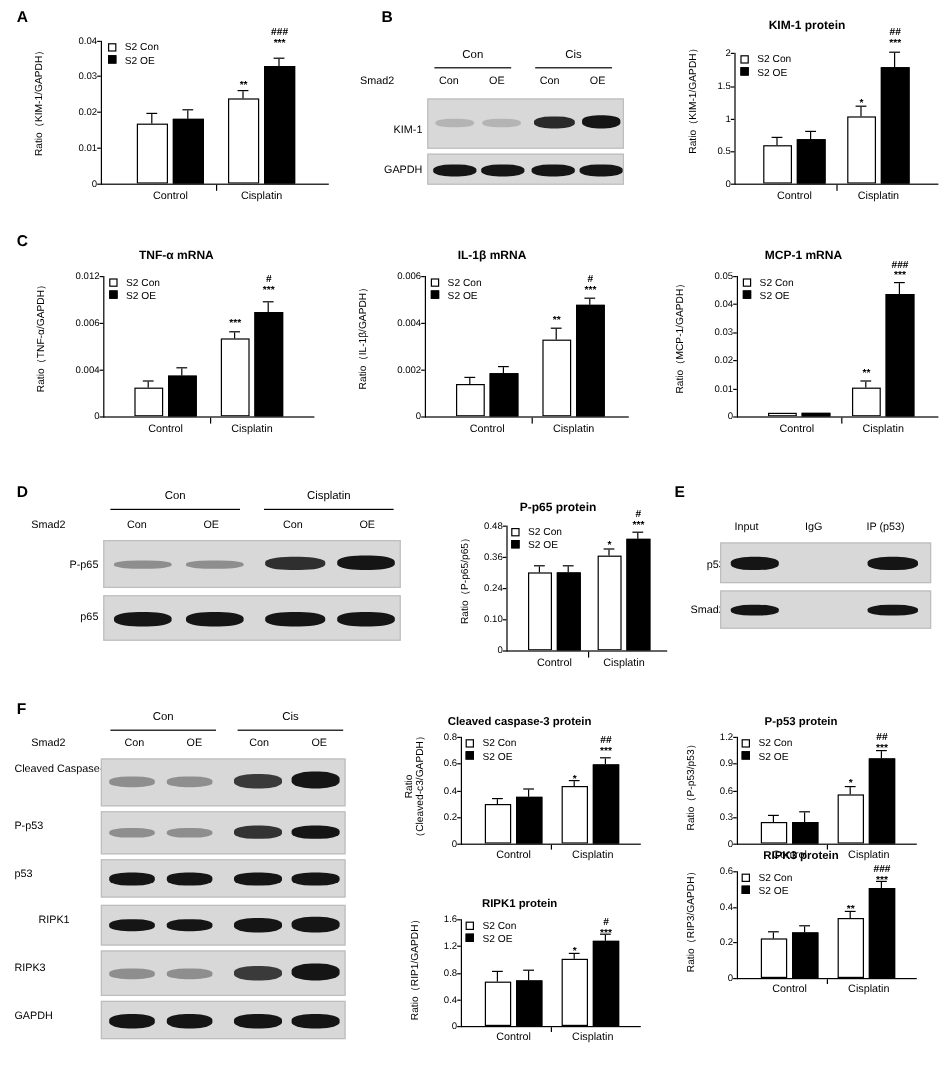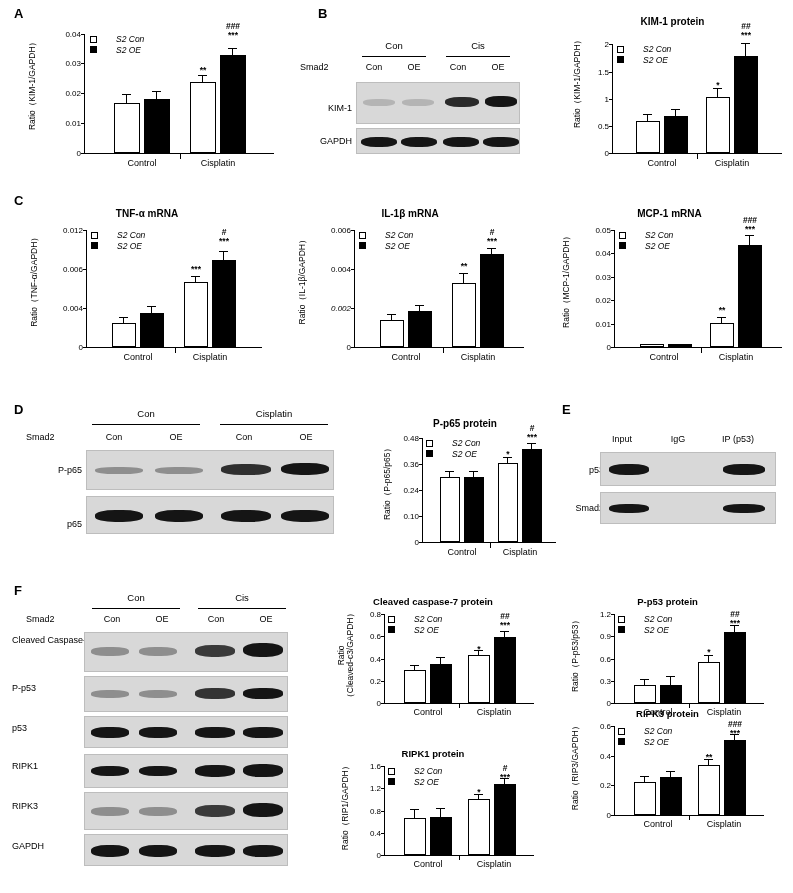--- a/index.html
+++ b/index.html
@@ -92,21 +92,21 @@
     font-size: 9px;
     text-align: center;
     transform: translateX(-50%);
     white-space: nowrap;
   }
   .legend {
     position: absolute;
     font-size: 8.5px;
     line-height: 1.25;
   }
-  .legend-row { display: flex; align-items: center; gap: 19px; white-space: nowrap; font-style: italic; }
+  .legend-row { display: flex; align-items: center; gap: 7px; white-space: nowrap; }
   .swatch {
     width: 7px; height: 7px;
     border: 1px solid #000;
     display: inline-block;
   }
   .swatch.open { background: #fff; }
   .swatch.solid { background: #000; }
   .xdivider {
     position: absolute;
     width: 1px;
@@ -358,21 +358,21 @@
 </div>
 
 <div class="chart" style="left:290px; top:208px; width:240px; height:175px;">
   <div class="chart-title" style="width:240px;">IL-1β mRNA</div>
   <div class="ylabel" style="left:-52px; top:66px; width:130px;">Ratio（IL-1β/GAPDH）</div>
 
   <div class="plot-area" style="position:absolute; left:64px; top:22px; width:170px; height:118px;">
     <div class="axis-y"></div>
       <div class="axis-x"></div>
     <div class="ytick" style="top:117px;">0</div>
-    <div class="ytick" style="top:78px;font-style:italic;">0.002</div>
+    <div class="ytick" style="top:78px;">0.002</div>
     <div class="ytick" style="top:39px;">0.004</div>
     <div class="ytick" style="top:0px;padding-left:48px;">0.006</div>
     <div class="ytick-mark" style="top:117px;"></div>
       <div class="ytick-mark" style="top:78px;"></div>
     <div class="ytick-mark" style="top:39px;"></div>
       <div class="ytick-mark" style="top:0px;"></div>
 
     <div class="bar open" style="left:26px; width:24px; height:27px;"></div>
     <div class="errbar" style="left:37px; bottom:28px; height:5px;"></div>
     <div class="errcap" style="left:33px; bottom:33px; width:9px;"></div>
@@ -472,21 +472,21 @@
   <div class="col-label" style="left:228px; top:24px;">OE</div>
 
   <div class="blot-rowlabel" style="left:-58px; top:58px; width:62px;">P-p65</div>
   <div class="blot-strip" style="left:8px; top:42px; width:248px; height:40px;">
     <div class="band faint" style="left:8px; top:16px; width:48px; height:7px;"></div>
     <div class="band faint" style="left:68px; top:16px; width:48px; height:7px;"></div>
     <div class="band" style="left:134px; top:13px; width:50px; height:11px; background:#2f2f2f;"></div>
     <div class="band" style="left:194px; top:12px; width:48px; height:12px;"></div>
   </div>
 
-  <div class="blot-rowlabel" style="left:-58px; top:112px; width:62px;text-align:right;">p65</div>
+  <div class="blot-rowlabel" style="left:-58px; top:102px; width:62px;text-align:right;">p65</div>
   <div class="blot-strip" style="left:8px; top:88px; width:248px; height:38px;">
     <div class="band" style="left:8px; top:13px; width:48px; height:12px;"></div>
     <div class="band" style="left:68px; top:13px; width:48px; height:12px;"></div>
     <div class="band" style="left:134px; top:13px; width:50px; height:12px;"></div>
     <div class="band" style="left:194px; top:13px; width:48px; height:12px;"></div>
   </div>
 </div>
 
 <div class="chart" style="left:370px; top:418px; width:190px; height:155px;">
   <div class="chart-title" style="width:190px;">P-p65 protein</div>
@@ -590,21 +590,21 @@
   </div>
 
   <div class="blot-rowlabel" style="left:-62px; top:132px; width:66px; text-align:left;">p53</div>
   <div class="blot-strip" style="left:10px; top:124px; width:204px; height:32px;">
     <div class="band" style="left:6px; top:10px; width:38px; height:11px;"></div>
     <div class="band" style="left:54px; top:10px; width:38px; height:11px;"></div>
     <div class="band" style="left:110px; top:10px; width:40px; height:11px;"></div>
     <div class="band" style="left:158px; top:10px; width:40px; height:11px;"></div>
   </div>
 
-  <div class="blot-rowlabel" style="left:-62px; top:170px; width:66px; text-align:left;">RIPK1</div>
+  <div class="blot-rowlabel" style="left:-62px; top:170px; width:66px; text-align:center;">RIPK1</div>
   <div class="blot-strip" style="left:10px; top:162px; width:204px; height:34px;">
     <div class="band" style="left:6px; top:11px; width:38px; height:10px;"></div>
     <div class="band" style="left:54px; top:11px; width:38px; height:10px;"></div>
     <div class="band" style="left:110px; top:10px; width:40px; height:12px;"></div>
     <div class="band" style="left:158px; top:9px; width:40px; height:13px;"></div>
   </div>
 
   <div class="blot-rowlabel" style="left:-62px; top:210px; width:66px; text-align:left;">RIPK3</div>
   <div class="blot-strip" style="left:10px; top:200px; width:204px; height:38px;">
     <div class="band faint" style="left:6px; top:14px; width:38px; height:9px;"></div>
@@ -616,21 +616,21 @@
   <div class="blot-rowlabel" style="left:-62px; top:250px; width:66px; text-align:left;">GAPDH</div>
   <div class="blot-strip" style="left:10px; top:242px; width:204px; height:32px;">
     <div class="band" style="left:6px; top:10px; width:38px; height:12px;"></div>
     <div class="band" style="left:54px; top:10px; width:38px; height:12px;"></div>
     <div class="band" style="left:110px; top:10px; width:40px; height:12px;"></div>
     <div class="band" style="left:158px; top:10px; width:40px; height:12px;"></div>
   </div>
 </div>
 
 <div class="chart" style="left:328px; top:596px; width:210px; height:140px;">
-  <div class="chart-title" style="width:210px; font-size:9.5px;">Cleaved caspase-7 protein</div>
+  <div class="chart-title" style="width:210px; font-size:9.5px;">Cleaved caspase-3 protein</div>
   <div class="ylabel" style="left:-38px; top:50px; width:112px; white-space:pre-line; line-height:1.1;">Ratio
 （Cleaved-c3/GAPDH）</div>
 
   <div class="plot-area" style="position:absolute; left:56px; top:18px; width:150px; height:90px;">
     <div class="axis-y"></div>
       <div class="axis-x"></div>
     <div class="ytick" style="top:89px;">0</div>
     <div class="ytick" style="top:67px;">0.2</div>
     <div class="ytick" style="top:45px;">0.4</div>
     <div class="ytick" style="top:22px;">0.6</div>

